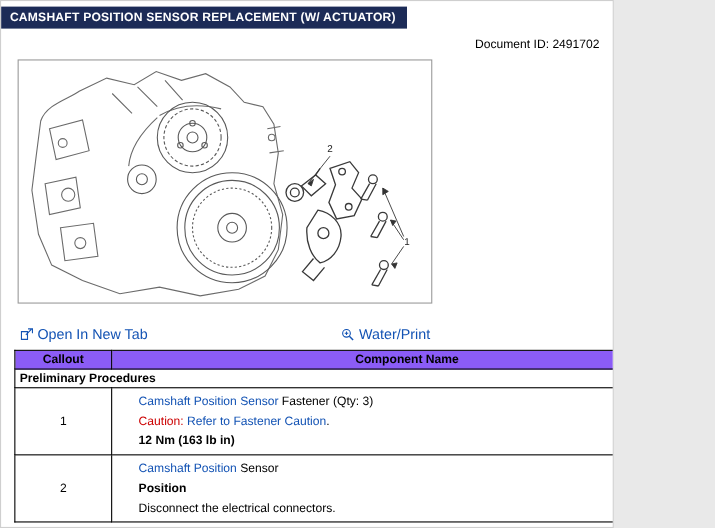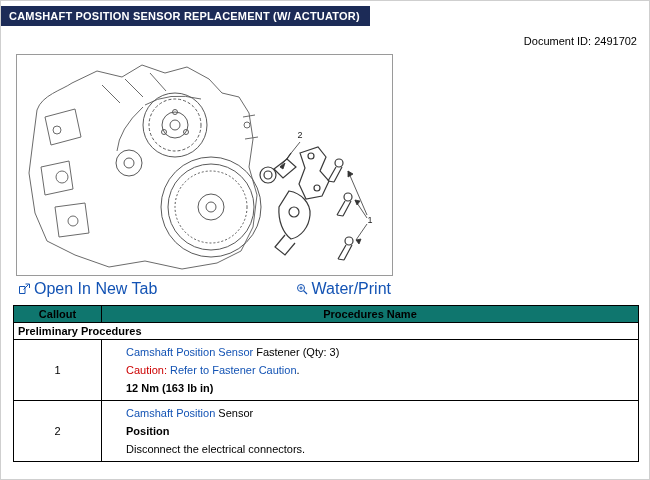--- a/index.html
+++ b/index.html
@@ -1,51 +1,51 @@
 <!DOCTYPE html>
 <html><head>
 <meta charset="utf-8">
 <style>
   * { box-sizing: border-box; }
   html,body { margin:0; padding:0; background:#e9e9e9; }
   body { font-family: "Liberation Sans", "DejaVu Sans", sans-serif; }
   .page {
-    width:650px; height:480px; background:#fff;
+    width:558px; height:480px; background:#fff;
     border:1px solid #cfcfcf; overflow:hidden; position:relative;
   }
   .title-bar {
     display:inline-block; background:#1c2b57; color:#fff;
     font-size:11px; font-weight:bold; letter-spacing:.2px;
     padding:4px 10px 4px 8px; margin-top:5px;
   }
   .doc-id {
     text-align:right; font-size:11px; font-weight:normal;
     padding:9px 12px 4px 0; color:#000;
   }
   .figure-box {
     margin-left:15px; margin-top:3px; width:377px; height:222px;
     border:1px solid #9a9a9a; background:#fff;
   }
   .figure-box svg { display:block; width:100%; height:100%; }
   .figure-links {
     width:377px; margin-left:15px; display:flex;
     justify-content:space-between; align-items:center;
-    padding:4px 2px 3px 2px; font-size:16px;
+    padding:4px 2px 3px 2px; font-size:13px;margin-top:16px;
   }
   .fig-link {
     color:#1353b4; text-decoration:none; display:flex;
     align-items:center; gap:4px; cursor:pointer;
   }
   .fig-link svg { display:block; }
   table {
     border-collapse:collapse; margin:4px 12px 0 12px;
     width:626px; font-size:11px; table-layout:fixed; color:#000;
   }
   th, td { border:1px solid #000; vertical-align:middle; }
-  th { font-weight:bold; text-align:center; padding:2px 4px; background:#0f766e; }
+  th { font-weight:bold; text-align:center; padding:2px 4px; background:#8b5cf6; }
   th.callout-col { width:88px; }
   td.prelim-title { font-weight:bold; padding:2px 4px; }
   td.prelim-text { padding:8px 4px; }
   td.callout-cell { text-align:center; padding:2px; }
   td.comp-cell { padding:3px 6px; }
   .line { margin:3px 0 6px 18px; }
   .line:last-child { margin-bottom:3px; }
   .caution { color:#cc0000; font-weight:normal; margin-right:3px; }
   .bold { font-weight:bold; }
   .lnk { color:#1353b4; text-decoration:none; cursor:pointer; }
@@ -144,21 +144,21 @@
         <path d="M3.4,5 h3.2 M5,3.4 v3.2" stroke="#1353b4" stroke-width="1"></path>
       </svg>
       <span>Water/Print</span>
     </a>
   </div>
 
   <table>
     <thead>
       <tr>
         <th class="callout-col">Callout</th>
-        <th>Procedures Name</th>
+        <th>Component Name</th>
       </tr>
     </thead>
     <tbody>
       <tr>
         <td colspan="2" class="prelim-title">Preliminary Procedures</td>
       </tr>
       <tr>
         <td class="callout-cell">1</td>
         <td class="comp-cell">
           <div class="line"><a class="lnk">Camshaft Position Sensor</a><span> Fastener (Qty: 3)</span></div>

